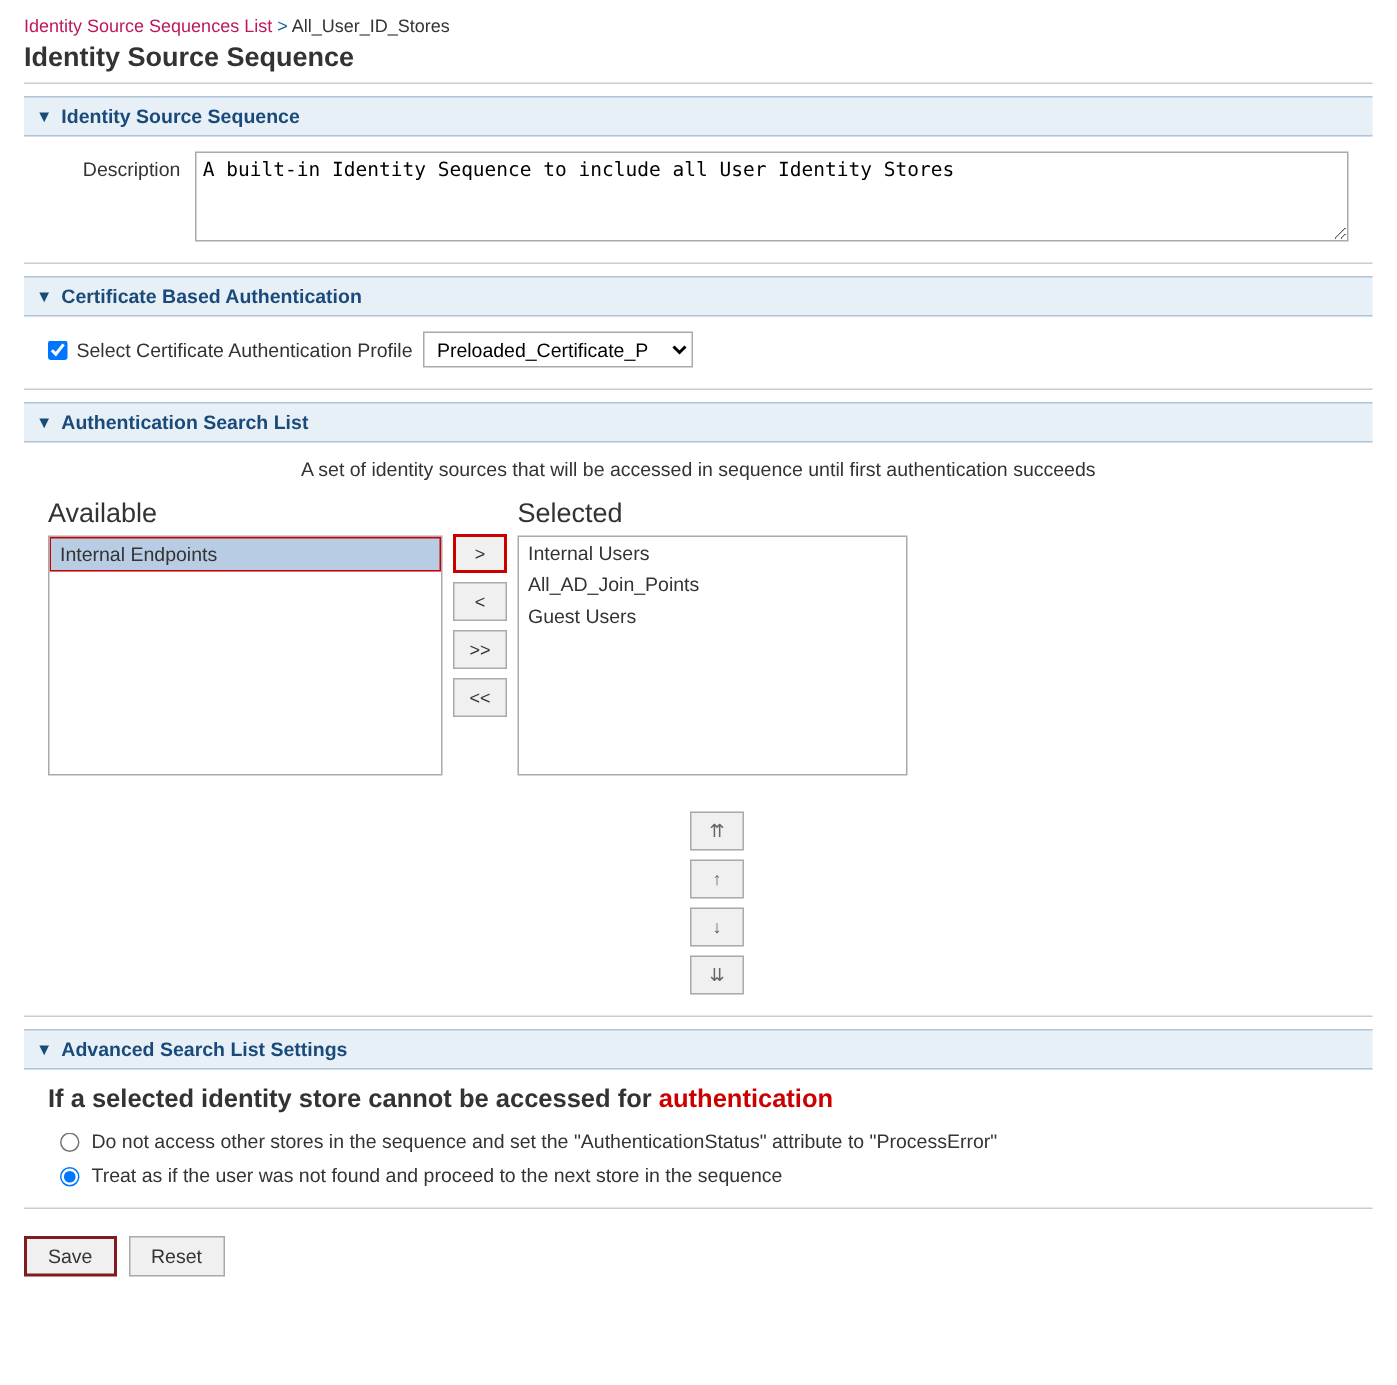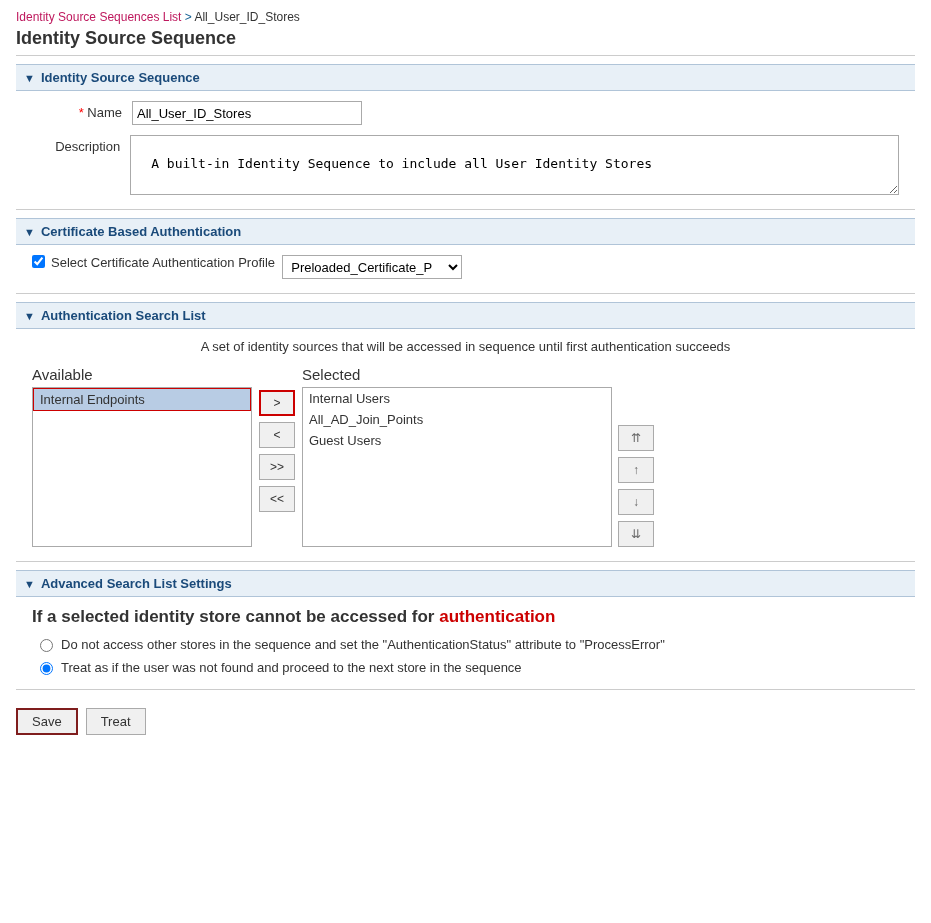--- a/index.html
+++ b/index.html
@@ -65,27 +65,27 @@
       width: 230px;
       height: 24px;
       border: 1px solid #aaa;
       padding: 2px 4px;
       font-size: 13px;
     }
     .form-control-textarea {
       width: 784px;
       height: 60px;
       border: 1px solid #aaa;
-      padding: 20px;
+      padding: 4px;
       font-size: 13px;
       resize: vertical;
     }
     .checkbox-row {
       display: flex;
-      align-items: flex-start;
+      align-items: center;
       padding: 0 16px;
       margin-bottom: 10px;
     }
     .checkbox-row input[type="checkbox"] {
       margin-right: 6px;
     }
     .select-dropdown {
       border: 1px solid #aaa;
       padding: 2px 4px;
       font-size: 13px;
@@ -103,26 +103,26 @@
       display: flex;
       align-items: flex-start;
       padding: 0 16px;
       gap: 0;
     }
     .list-panel {
       display: flex;
       flex-direction: column;
     }
     .list-panel-label {
-      font-size: 15px;
+      font-size: 18px;
       margin-bottom: 4px;
       color: #333;
     }
     .list-box {
-      width: 220px;
+      width: 263px;
       height: 160px;
       border: 1px solid #aaa;
       overflow-y: auto;
       background: #fff;
     }
     .list-box-item {
       padding: 3px 6px;
       cursor: pointer;
       font-size: 13px;
     }
@@ -149,22 +149,22 @@
       display: flex;
       align-items: center;
       justify-content: center;
       color: #333;
     }
     .transfer-btn.highlighted {
       border: 2px solid #c00;
     }
     .selected-panel {
       display: flex;
-      flex-direction: row;
-      align-items: flex-end;
+      flex-direction: column;
+      align-items: center;
     }
     .order-buttons {
       display: flex;
       flex-direction: column;
       gap: 6px;
       padding-top: 24px;
       padding-left: 6px;
     }
     .order-btn {
       width: 36px;
@@ -236,26 +236,20 @@
   <a>Identity Source Sequences List</a>
   &gt; <span>All_User_ID_Stores</span>
 </div>
 
 <div class="page-title">Identity Source Sequence</div>
 
 <div class="section">
   <div class="section-header">
     <span class="arrow">▼</span>
     <span>Identity Source Sequence</span>
-  </div>
-  <div class="form-row">
-    <div class="form-label">
-      <span style="color:red">*</span> Name
-    </div>
-    <input class="form-control-text" type="text" value="All_User_ID_Stores" style="">
   </div>
   <div class="form-row">
     <div class="form-label">Description</div>
     <textarea class="form-control-textarea" style="">A built-in Identity Sequence to include all User Identity Stores</textarea>
   </div>
 </div>
 
 <hr class="section-divider">
 
 <div class="section">
@@ -295,21 +289,21 @@
     <div class="transfer-buttons">
       <button class="transfer-btn highlighted">&gt;</button>
       <button class="transfer-btn">&lt;</button>
       <button class="transfer-btn">&gt;&gt;</button>
       <button class="transfer-btn">&lt;&lt;</button>
     </div>
 
     <div class="selected-panel">
       <div class="list-panel">
         <div class="list-panel-label">Selected</div>
-        <div class="list-box" style="width:310px;">
+        <div class="list-box" style="width:260px;">
           <div class="list-box-item">Internal Users</div>
           <div class="list-box-item">All_AD_Join_Points</div>
           <div class="list-box-item">Guest Users</div>
         </div>
       </div>
 
       <div class="order-buttons">
         <button class="order-btn" title="Move to top">⇈</button>
         <button class="order-btn" title="Move up">↑</button>
         <button class="order-btn" title="Move down">↓</button>
@@ -336,14 +330,14 @@
   <div class="radio-row">
     <input type="radio" name="advancedOption" id="radio2" checked="" style="">
     <label for="radio2">Treat as if the user was not found and proceed to the next store in the sequence</label>
   </div>
 </div>
 
 <hr class="section-divider">
 
 <div class="button-row">
   <button class="btn-save">Save</button>
-  <button class="btn-reset">Treat</button>
+  <button class="btn-reset">Reset</button>
 </div>
 
 </body></html>

